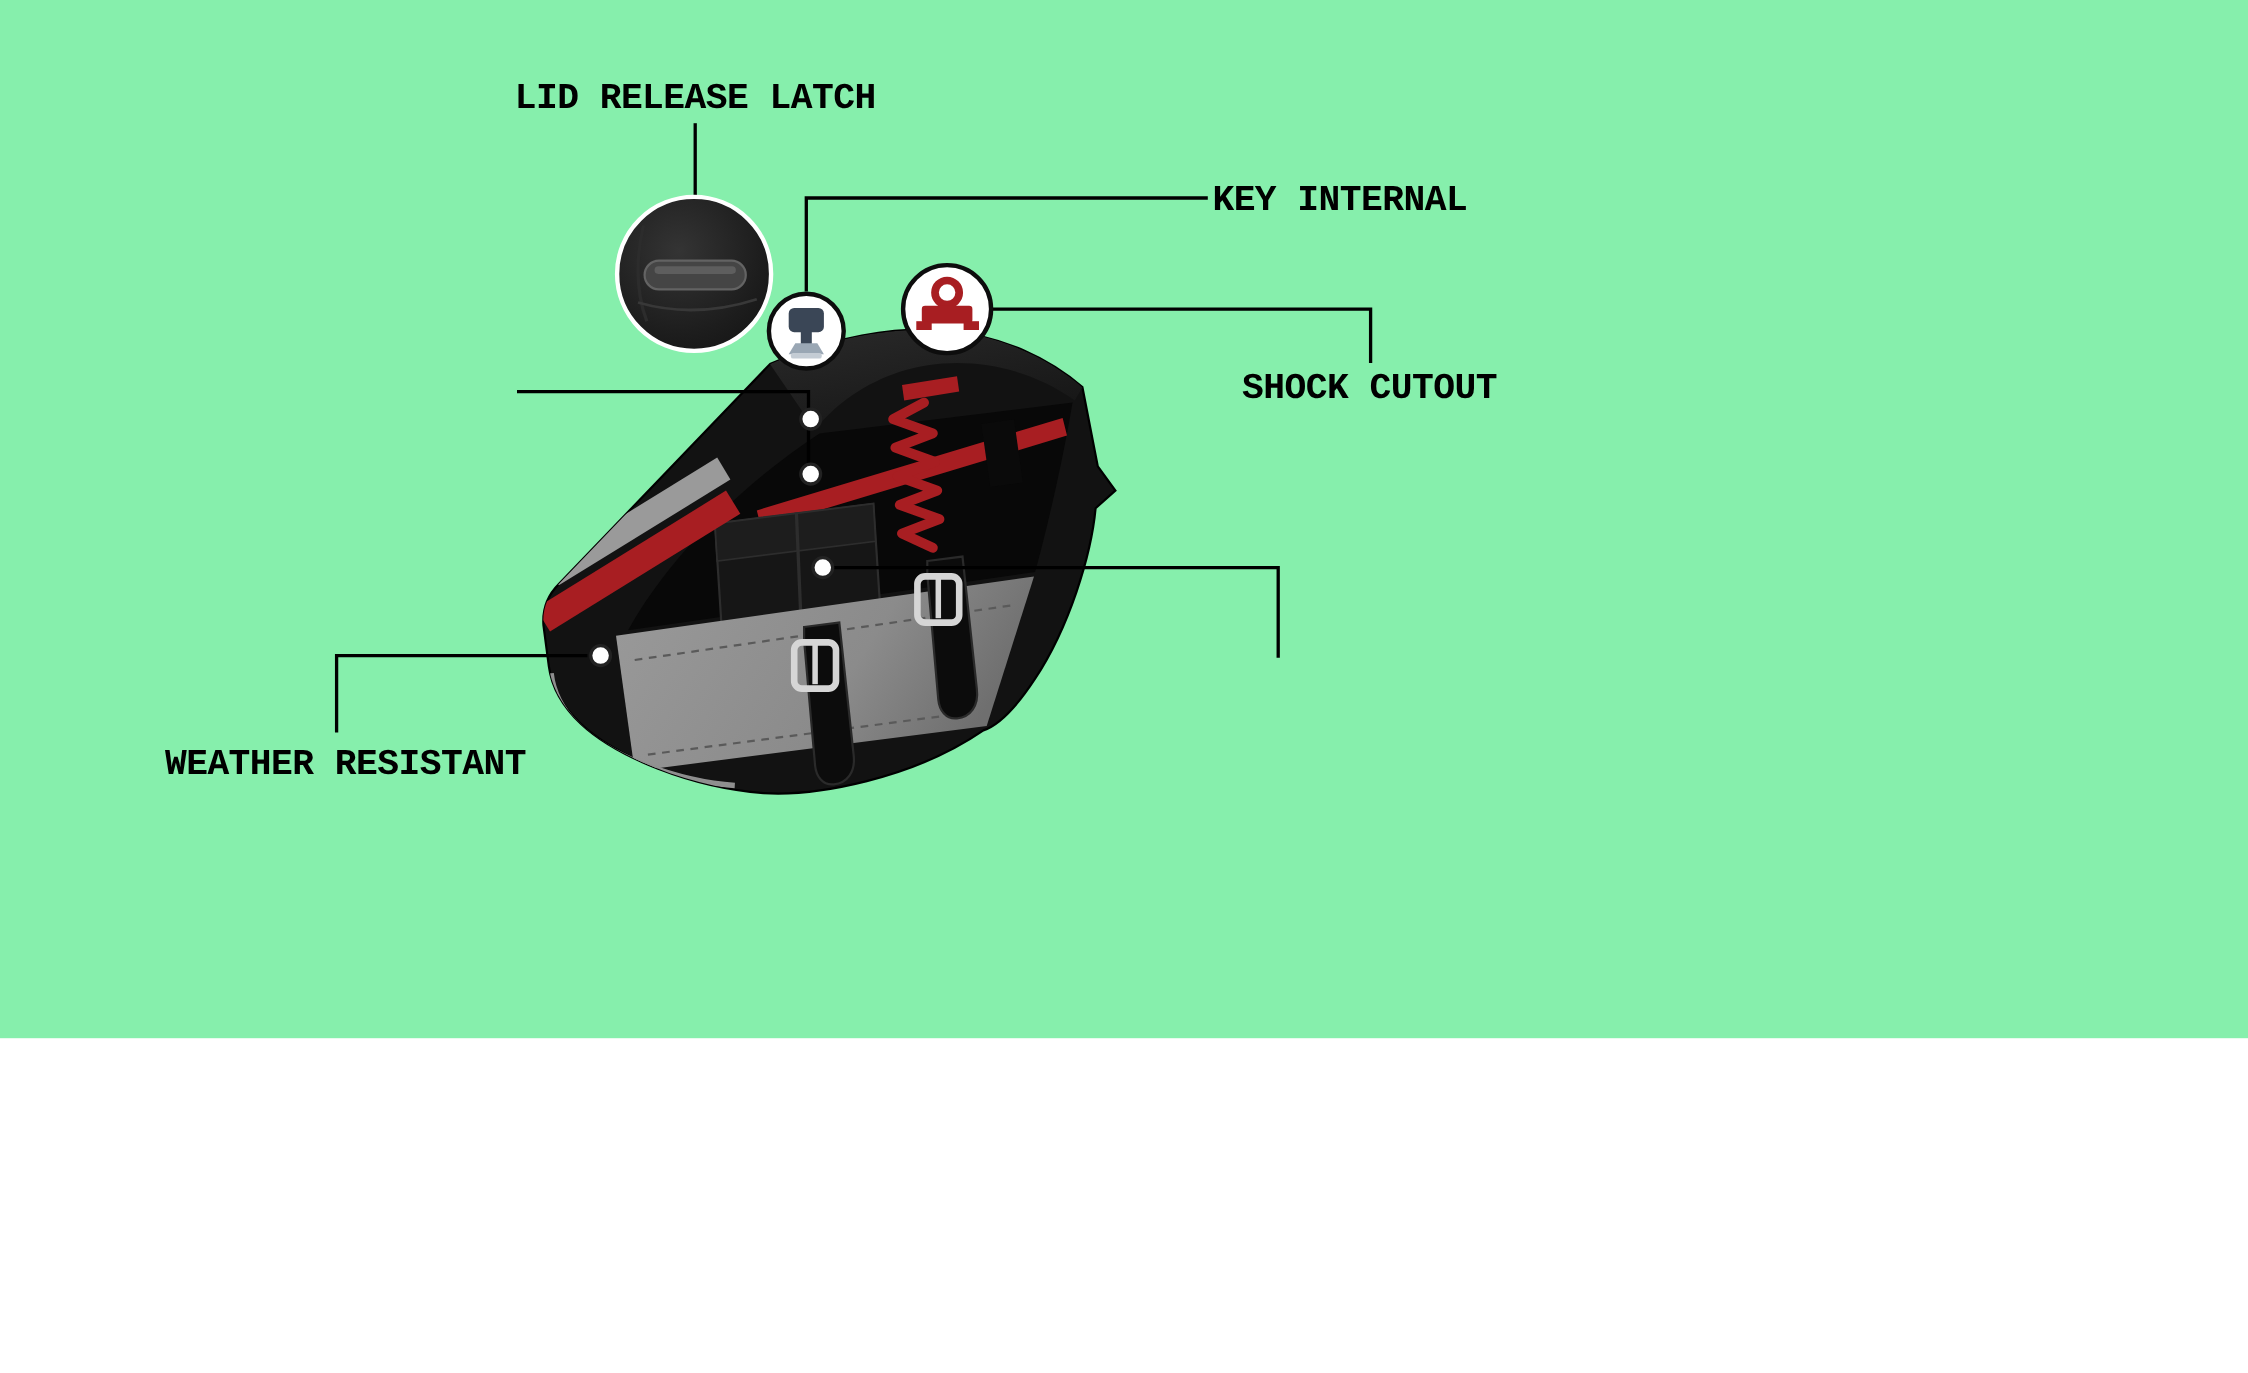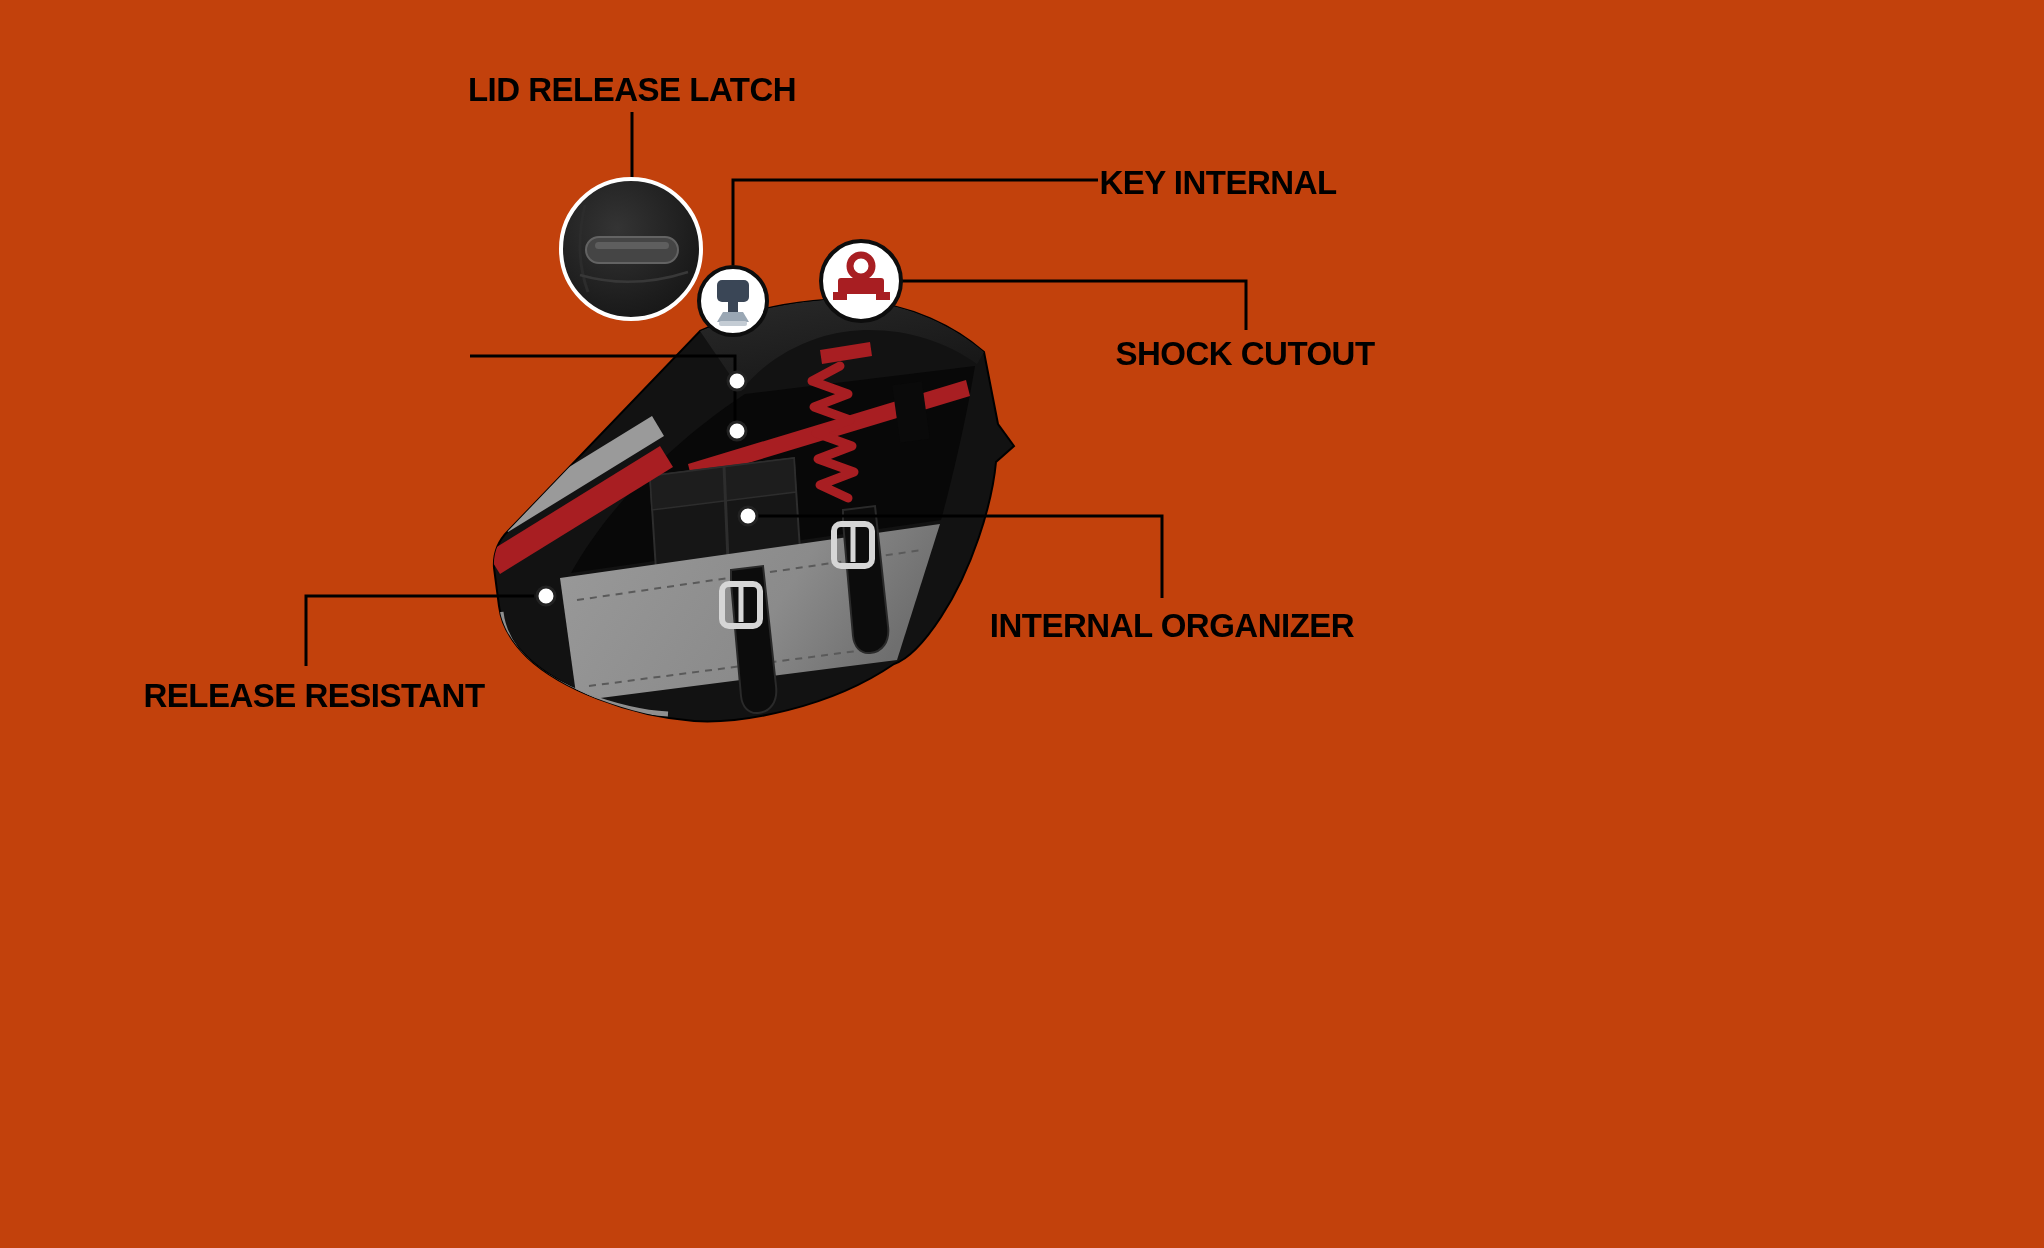--- a/index.html
+++ b/index.html
@@ -1,20 +1,20 @@
 <!DOCTYPE html>
 <html><head>
 <meta charset="utf-8">
 <style>
   html,body{margin:0;padding:0;background:#fff;}
   .stage{
     position:relative;
-    width:2044px;height:1248px;
-    background:#c2410c;
-    font-family:Liberation Sans, sans-serif;
+    width:2044px;height:944px;
+    background:#86efac;
+    font-family:Liberation Mono, monospace;
     overflow:hidden;
   }
   .svg-layer{position:absolute;left:0;top:0;width:2044px;height:1248px;}
   .callout-label{
     position:absolute;
     transform:translateX(-50%);
     font-weight:bold;
     font-size:33px;
     letter-spacing:-0.5px;
     color:#000;
@@ -145,18 +145,17 @@
     </g>
   </svg>
 
   <div class="callout-label" style="left:632px;top:72px;">LID RELEASE LATCH</div>
 
   <div class="callout-label" style="left:1218px;top:165px;">KEY INTERNAL</div>
 
 
   <div class="callout-label" style="left:1245px;top:336px;">SHOCK CUTOUT</div>
 
-  <div class="callout-label" style="left:1172px;top:608px;">INTERNAL ORGANIZER</div>
 
-  <div class="callout-label" style="left:314px;top:678px;">RELEASE RESISTANT</div>
+  <div class="callout-label" style="left:314px;top:678px;">WEATHER RESISTANT</div>
 
 
 </div>
 
 </body></html>

